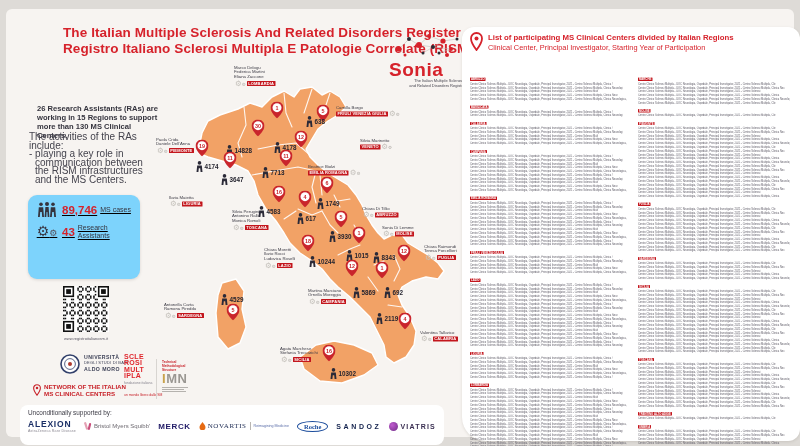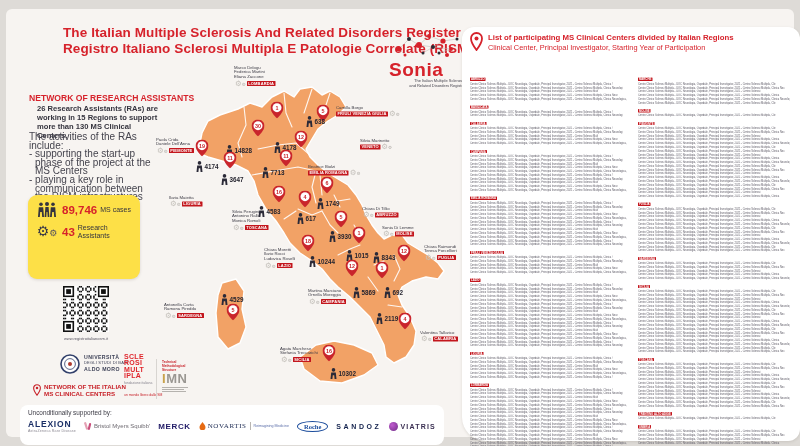--- a/index.html
+++ b/index.html
@@ -10,21 +10,21 @@
   .title{color:#d6222b;font-weight:bold;font-size:13.5px;line-height:15.5px;letter-spacing:.1px;}
   .subtitle{color:#45444e;font-weight:bold;font-size:8px;line-height:9.5px;}
   
   .rism-word{color:#d6222b;font-weight:bold;font-size:19px;line-height:18px;letter-spacing:.5px;}
   .rism-tag{color:#45444e;font-size:4px;line-height:4.6px;text-align:right;}
   
   .sec-head{color:#d6222b;font-weight:bold;font-size:8.6px;}
   .lead{color:#35343e;font-weight:bold;font-size:7.6px;line-height:9px;}
   .body-t{color:#45444e;font-size:10px;line-height:8.6px;}
   .act{padding-left:6px;text-indent:-6px;}
-  .stats-card{background:#fde047;border-radius:9px;box-shadow:0 1px 3px rgba(90,80,70,.18);}
+  .stats-card{background:#7dd3fc;border-radius:9px;box-shadow:0 1px 3px rgba(90,80,70,.18);text-decoration:underline;}
   .stat-row{display:flex;align-items:center;margin:7px 8px 0 8px;}
   .stat-ic{width:22px;display:flex;justify-content:center;align-items:center;flex:none;}
   .stat-val{color:#d6222b;font-weight:bold;font-size:11.5px;margin:0 3px 0 4px;}
   .stat-lab{color:#35343e;font-size:7px;line-height:7.6px;max-width:56px;}
   .qr-url{color:#5a5763;font-size:4px;text-align:center;}
   
   .uni-txt{color:#3e4258;font-weight:bold;font-size:5.2px;line-height:6px;letter-spacing:.4px;}
   .uni-sub{font-size:4px;font-weight:normal;letter-spacing:.2px;}
   .netw-txt{color:#c8242b;font-weight:bold;font-size:6.2px;line-height:7px;text-align:left;}
   .fism{color:#e0262d;font-weight:bold;font-size:7px;line-height:6.4px;letter-spacing:.3px;}
@@ -112,26 +112,24 @@
       <circle cx="58" cy="24" r="2" fill="#d6222b"></circle>
         <circle cx="68" cy="8" r="1.5" fill="#2b2a33"></circle>
     </svg>
     <div class="rism-word">Sonia</div>
     <div class="rism-tag">
       <div>The Italian Multiple Sclerosis</div>
       <div>and Related Disorders Register</div>
     </div>
   </div>
 
-  <div class="abs sec-head" style="left:23px;top:84px;">NETWORK OF RESEARCH ASSISTANTS</div>
   <div class="abs lead" style="left:31px;top:95px;width:122px;">26 Research Assistants (RAs) are working in 15 Regions to support more than 130 MS Clinical Centers.</div>
   <div class="abs body-t" style="left:23px;top:124px;width:124px;">
     <div>The activities of the RAs include:</div>
     <div id="activities">
-        <div class="act">- supporting the start-up phase of the project at the MS Centers</div>
         <div class="act">- playing a key role in communication between the RISM infrastructures and the MS Centers.</div>
       </div>
   </div>
 
   <div class="abs stats-card" style="left:22px;top:186px;width:112px;height:84px;">
     <div id="stats">
         <div class="stat-row">
           <div class="stat-ic">
             <svg width="20" height="15" viewBox="0 0 20 15">
               <g fill="#35343e">

